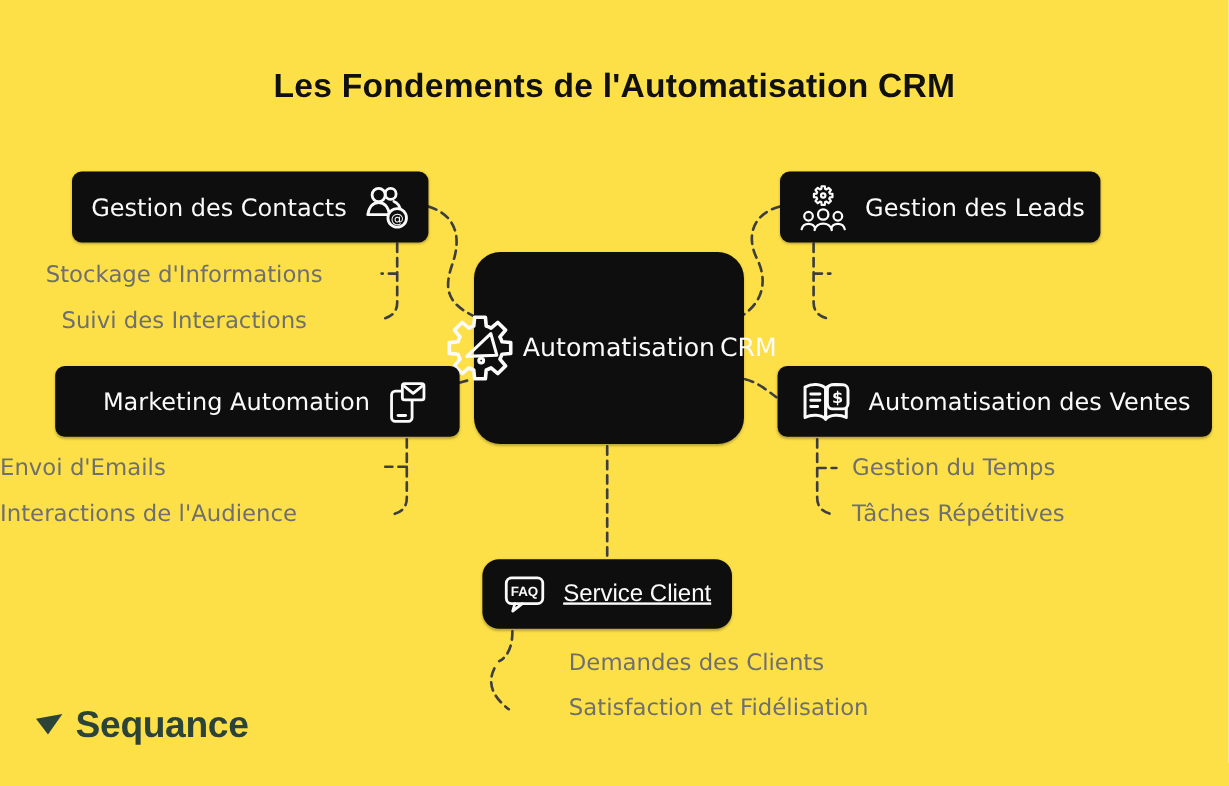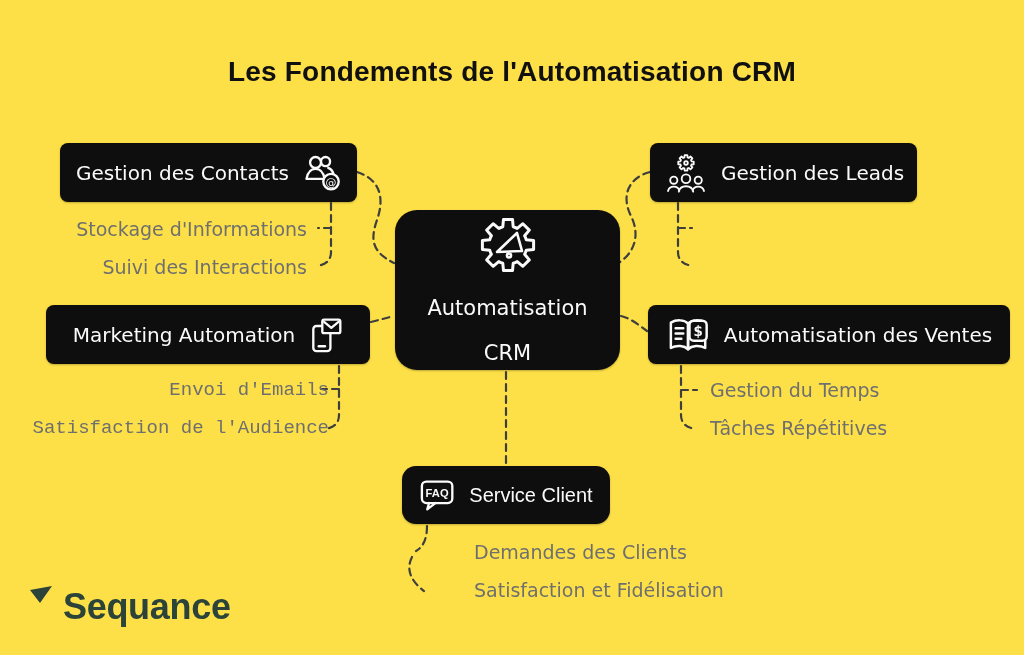--- a/index.html
+++ b/index.html
@@ -15,40 +15,40 @@
   .connectors{position:absolute;left:0;top:0;}
   .connectors path{fill:none;stroke:#3e3e3e;stroke-width:2.2;stroke-dasharray:7 5;stroke-linecap:round;}
   .node{
     position:absolute;background:#0e0e0e;color:#fafafa;border-radius:8px;
     display:flex;align-items:center;justify-content:center;gap:12px;
     font-size:20px;white-space:nowrap;box-shadow:0 1px 2px rgba(0,0,0,.25);
   }
   .node svg{flex:none;display:block;}
   .node-contacts {left:60px;  top:143px; width:297px; height:59px;}
   .node-leads    {left:650px; top:143px; width:267px; height:59px;}
-  .node-marketing{left:46px;  top:305px; width:324px; height:59px;}
+  .node-marketing{left:46px;  top:305px; width:324px; height:59px;padding-left:13px;}
   .node-ventes   {left:648px; top:305px; width:362px; height:59px;}
   .node-service  {left:402px; top:466px; width:208px; height:58px;border-radius:14px;
-                  font-family:"Liberation Sans",sans-serif;font-size:20px;}
+                  font-family:"Liberation Sans",sans-serif;font-size:20px;text-decoration:underline;}
   .node-center{
     left:395px; top:210px; width:225px; height:160px;border-radius:22px;
-    flex-direction:column;gap:18px;font-size:21px;line-height:27px;align-items:center;
+    flex-direction:row;gap:4px;font-size:21px;line-height:27px;align-items:center;
   }
   .node-center .center-text{text-align:center;}
   .subs{position:absolute;color:#6f6f6f;font-size:19px;}
   .subs .sub{height:38px;line-height:38px;white-space:nowrap;}
-  .subs-contacts {left:0;   top:210px; width:307px; text-align:right;}
+  .subs-contacts {left:0;   top:210px; width:307px; text-align:center;}
   .subs-leads    {left:707px;top:210px; text-align:left;}
-  .subs-marketing{left:16px;   top:371px; width:313px; text-align:right;font-family:Liberation Mono, monospace;}
+  .subs-marketing{left:0;   top:371px; width:313px; }
   .subs-ventes   {left:710px;top:371px; text-align:left;}
   .subs-service  {left:443px;top:533px; text-align:left;margin-left:31px;}
   .logo{
-    position:absolute;left:30px;top:586px;display:flex;gap:9px;
+    position:absolute;left:30px;top:586px;display:flex;align-items:center;gap:9px;
     color:#2b4338;font-family:"Liberation Sans",sans-serif;
-    font-weight:bold;font-size:36px;letter-spacing:-.3px;
+    font-weight:bold;font-size:31px;letter-spacing:-.3px;
   }
 </style>
 </head>
 <body>
 
 <div class="canvas">
 
   <svg class="connectors" width="1024" height="655" viewBox="0 0 1024 655" aria-hidden="true">
     <path d="M 357 172 C 382 180 384 200 377 220 C 370 240 372 252 394 263"></path>
     <path d="M 650 172 C 628 178 621 196 631 216 C 639 232 637 250 620 262"></path>
@@ -124,21 +124,21 @@
       <g stroke="#fafafa" stroke-width="2.6" fill="none" stroke-linecap="round" stroke-linejoin="round">
         <rect x="7" y="12" width="19" height="28" rx="3.5"></rect>
         <path d="M13 34.5 H20"></path>
         <rect x="17" y="5" width="20" height="15" rx="2" fill="#0e0e0e"></rect>
         <path d="M19 7.5 L27 14 L35 7.5"></path>
       </g>
     </svg>
   </div>
   <div class="subs subs-marketing">
     <div class="sub">Envoi d'Emails</div>
-    <div class="sub">Satisfaction de l'Audience</div>
+    <div class="sub">Interactions de l'Audience</div>
   </div>
 
   <div class="node node-ventes">
     <svg width="46" height="42" viewBox="0 0 48 44">
       <g stroke="#fafafa" stroke-width="2.6" fill="none" stroke-linecap="round" stroke-linejoin="round">
         <path d="M5 9 C11 5.5 19 6 23 10 L23 37 C19 33 11 32.5 5 35.5 Z"></path>
         <path d="M41 9 C35 5.5 27 6 23 10 L23 37 C27 33 35 32.5 41 35.5 Z"></path>
         <path d="M10 15 H18 M10 20.5 H18 M10 26 H16"></path>
         <rect x="24.5" y="7" width="18" height="21" rx="4.5" fill="#0e0e0e"></rect>
       </g>

